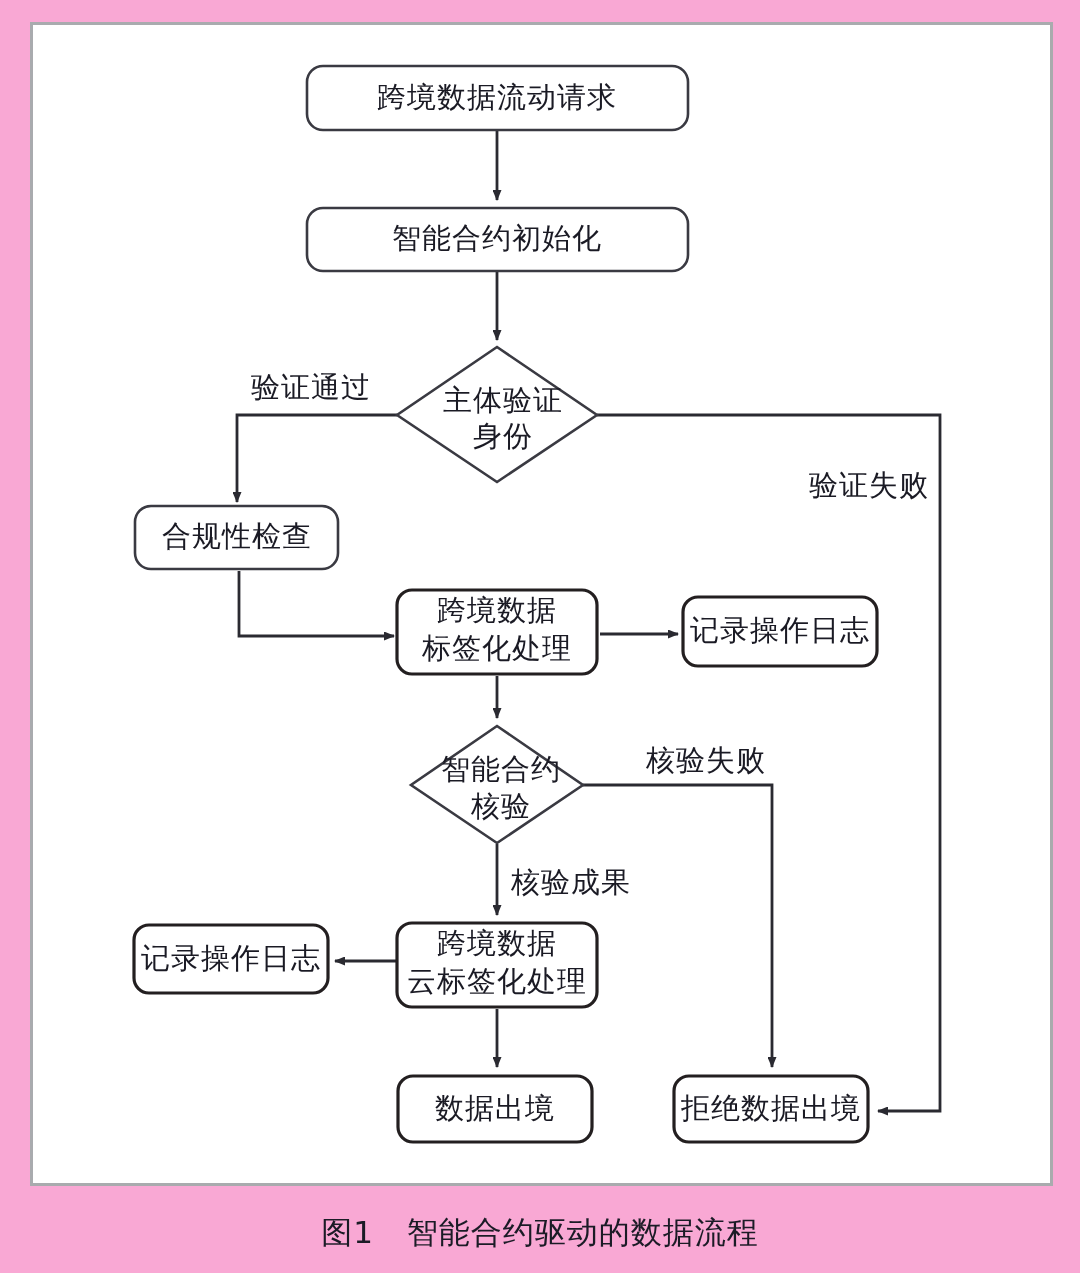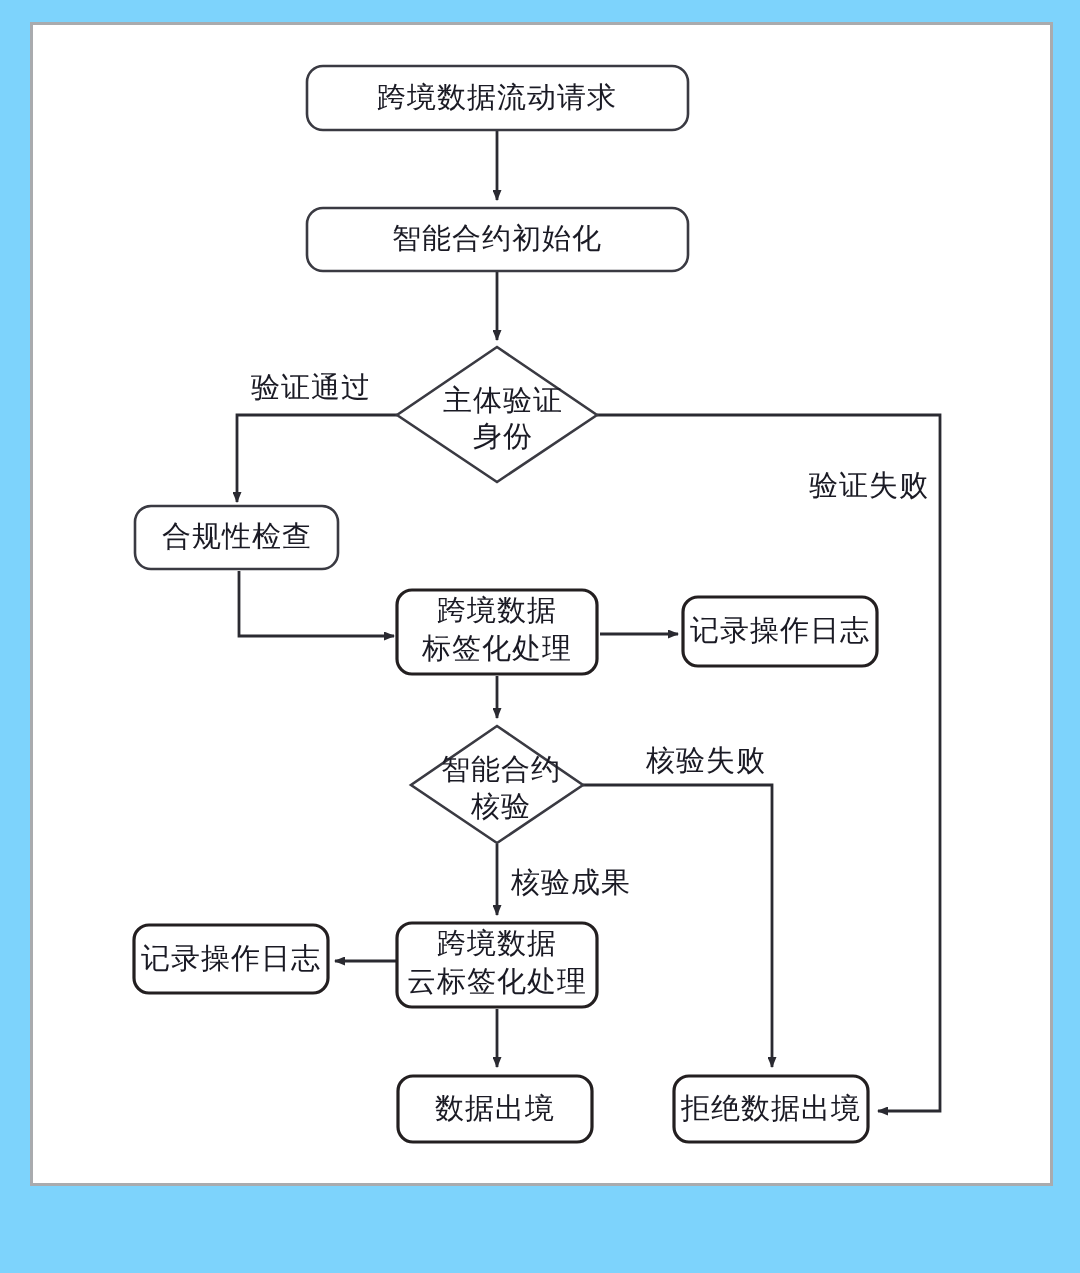--- a/index.html
+++ b/index.html
@@ -10,21 +10,21 @@
   body {
     width: 1080px;
     height: 1273px;
     font-family: "Liberation Serif", "DejaVu Serif", serif;
     overflow: hidden;
   }
   #page {
     position: relative;
     width: 1080px;
     height: 1273px;
-    background: #7dd3fc;
+    background: #f9a8d4;
   }
   #figure-frame {
     position: absolute;
     left: 30px;
     top: 22px;
     width: 1023px;
     height: 1164px;
     border: 3px solid #a9abae;
     box-sizing: border-box;
     background: #ffffff;
@@ -185,14 +185,15 @@
       </g>
 
       <g>
         <rect class="box-shape" x="641" y="1051" width="194" height="66" rx="15" ry="15"></rect>
         <text class="node-text" x="738" y="1086">拒绝数据出境</text>
       </g>
 
     </svg>
   </div>
 
+  <div id="caption">图1   智能合约驱动的数据流程</div>
 
 </div>
 
 </body></html>

